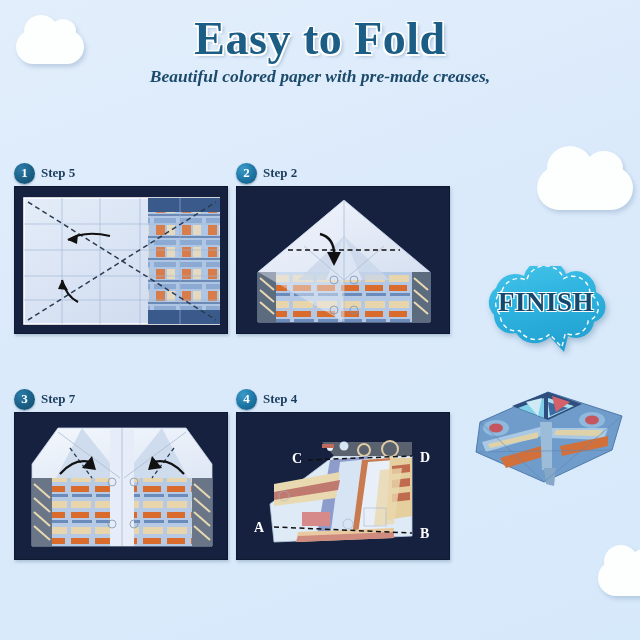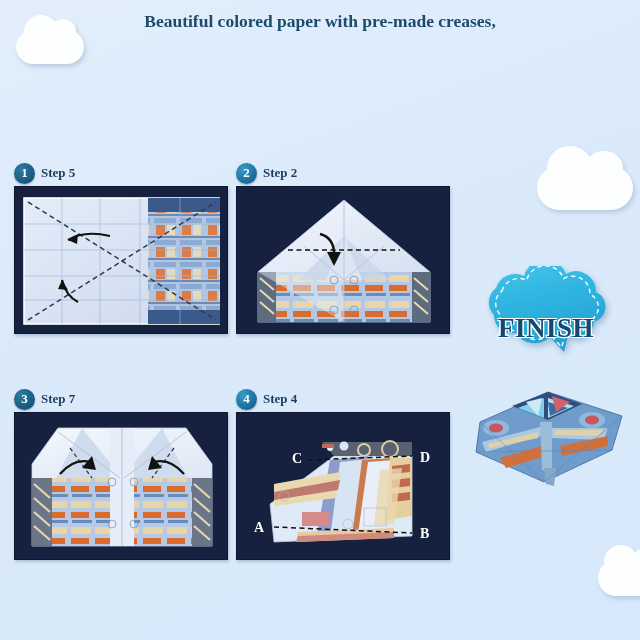--- a/index.html
+++ b/index.html
@@ -48,26 +48,27 @@
     color: #1c5d86;
     letter-spacing: 0.5px;
     padding-top: 12px;
     text-shadow:
       -1.5px -1.5px 0 #ffffff, 1.5px -1.5px 0 #ffffff,
       -1.5px 1.5px 0 #ffffff, 1.5px 1.5px 0 #ffffff,
       3px 3px 3px rgba(130,160,190,0.5);
   }
 
   #subtitle {
-    margin-top: 10px;
+    margin-top: 0;
     font-size: 17.5px;
     font-weight: bold;
     color: #1b4a6b;
     line-height: 1.28;
     padding: 0 8px;
+    font-style: italic;
   }
 
   
   .step { position: absolute; width: 214px; }
   #step-1 { left: 14px;  top: 160px; }
   #step-2 { left: 236px; top: 160px; }
   #step-3 { left: 14px;  top: 386px; }
   #step-4 { left: 236px; top: 386px; }
 
   .step-head { display: flex; align-items: center; gap: 6px; height: 26px; }
@@ -106,21 +107,21 @@
     line-height: 1.22;
   }
 
   
   #finish-bubble {
     position: absolute; left: 462px; top: 266px;
     width: 168px; height: 92px;
     filter: drop-shadow(2px 3px 3px rgba(90,130,165,0.45));
   }
   #finish-text {
-    position: absolute; left: 462px; top: 282px;
+    position: absolute; left: 462px; top: 256px;
     width: 168px; height: 92px;
     display: flex; align-items: center; justify-content: center;
     font-size: 27px; font-weight: bold;
     color: #15486d;
     text-shadow:
       -1.3px -1.3px 0 #ffffff, 1.3px -1.3px 0 #ffffff,
       -1.3px 1.3px 0 #ffffff, 1.3px 1.3px 0 #ffffff;
     letter-spacing: 0.5px;
     pointer-events: none;
   }
@@ -131,20 +132,21 @@
   svg { display: block; }
 </style>
 </head>
 <body>
 
 <div class="cloud" id="cloud-tl"></div>
 <div class="cloud" id="cloud-r"></div>
 <div class="cloud" id="cloud-br"></div>
 
 <div id="header">
+  <div id="page-title">Easy to Fold</div>
   <div id="subtitle">
     <div>Beautiful colored paper with pre-made creases,</div>
   </div>
 </div>
 
 <div class="step" id="step-1">
   <div class="step-head">
     <div class="step-badge">1</div>
     <div class="step-label">Step 5</div>
   </div>

